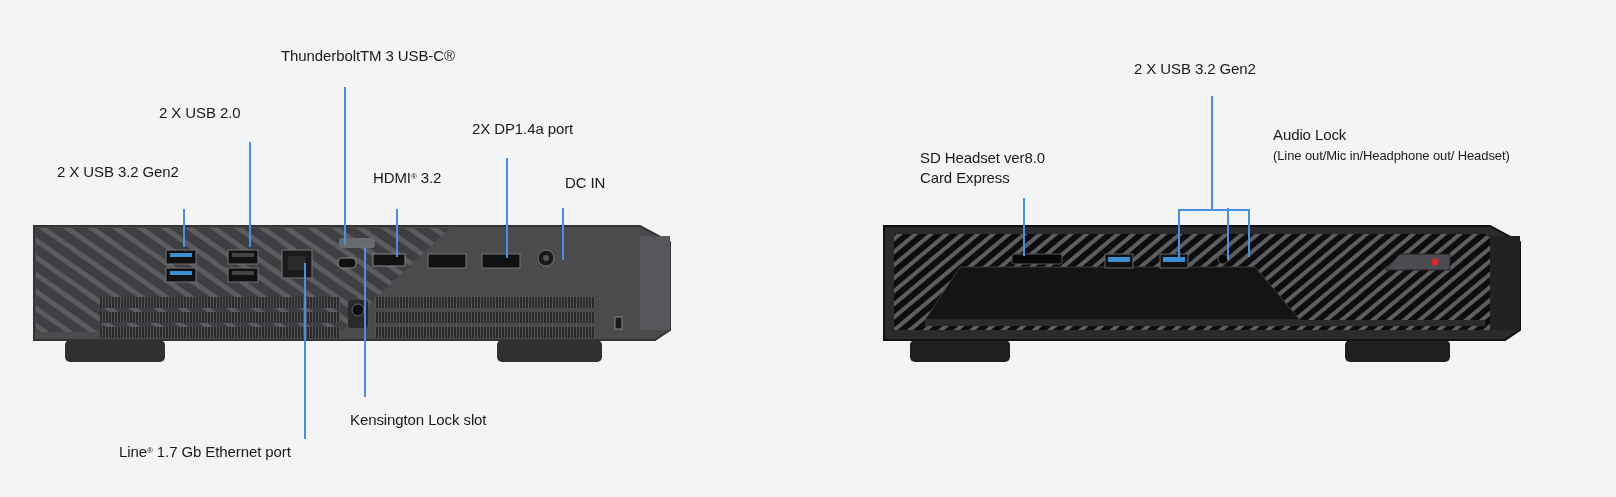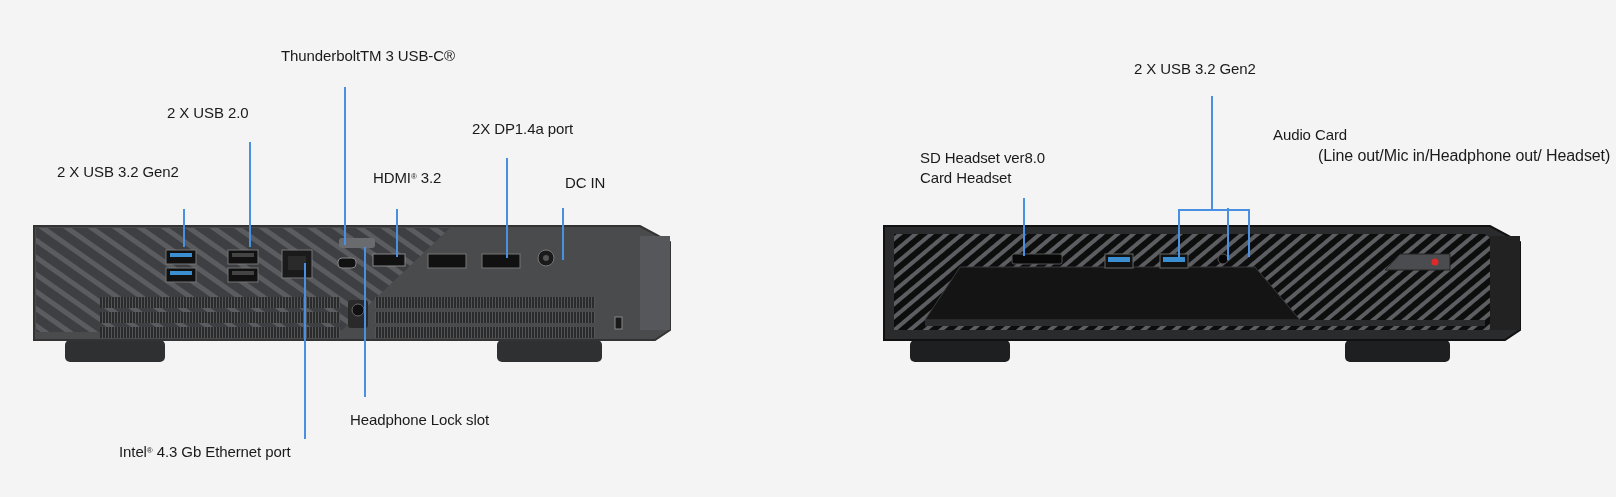--- a/index.html
+++ b/index.html
@@ -1,19 +1,19 @@
 <!DOCTYPE html>
 <html><head>
 <meta charset="utf-8">
 <style>
   * { box-sizing: border-box; margin: 0; padding: 0; }
   html, body { width: 1616px; height: 497px; background: #f4f4f4; overflow: hidden; }
   body { position: relative; font-family: "Liberation Sans", "DejaVu Sans", sans-serif; color: #1a1a1a; }
   .label { position: absolute; font-size: 15px; line-height: 19px; white-space: nowrap; letter-spacing: -0.1px; }
-  .label.small { font-size: 16px; line-height: 17px; margin-left: 45px; }
+  .label.small { font-size: 13px; line-height: 17px; }
   .label sup { font-size: 8px; vertical-align: top; position: relative; top: -1px; }
   .line { position: absolute; background: #4a90e2; width: 2px; }
   .hline { position: absolute; background: #4a90e2; height: 2px; }
   svg.device { position: absolute; }
 </style>
 </head>
 <body>
 
 <svg class="device" style="left:30px;top:222px" width="665" height="150" viewBox="0 0 665 150">
   <defs>
@@ -109,50 +109,50 @@
 
   <circle cx="343" cy="37" r="5" fill="#050505" stroke="#555"></circle>
 
   <polygon points="520,32 570,32 570,48 505,48" fill="#4a4c50" stroke="#222"></polygon>
   <circle cx="555" cy="40" r="3.5" fill="#e02a2a"></circle>
 </svg>
 
 <div class="label" style="left:281px;top:46px">ThunderboltTM 3 USB-C®</div>
 <div class="line" style="left:344px;top:87px;height:158px"></div>
 
-<div class="label" style="left:167px;top:103px">2 X USB 2.0</div>
+<div class="label" style="left:159px;top:103px">2 X USB 2.0</div>
 <div class="line" style="left:249px;top:142px;height:105px"></div>
 
 <div class="label" style="left:57px;top:162px">2 X USB 3.2 Gen2</div>
 <div class="line" style="left:183px;top:209px;height:38px"></div>
 
 <div class="label" style="left:373px;top:168px">
   <span>HDMI</span><sup>®</sup><span> 3.2</span>
 </div>
 <div class="line" style="left:396px;top:209px;height:48px"></div>
 
 <div class="label" style="left:472px;top:119px">2X DP1.4a port</div>
 <div class="line" style="left:506px;top:158px;height:100px"></div>
 
 <div class="label" style="left:565px;top:173px">DC IN</div>
 <div class="line" style="left:562px;top:208px;height:52px"></div>
 
 <div class="line" style="left:364px;top:247px;height:150px"></div>
-<div class="label" style="left:350px;top:410px">Headphone Lock slot</div>
+<div class="label" style="left:350px;top:410px">Kensington Lock slot</div>
 
 <div class="line" style="left:304px;top:263px;height:176px"></div>
 <div class="label" style="left:119px;top:442px">
-  <span>Intel</span><sup>®</sup><span> 4.3 Gb Ethernet port</span>
+  <span>Line</span><sup>®</sup><span> 1.7 Gb Ethernet port</span>
 </div>
 
 <div class="label" style="left:1134px;top:59px">2 X USB 3.2 Gen2</div>
 <div class="line" style="left:1211px;top:96px;height:114px"></div>
 <div class="hline" style="left:1178px;top:209px;width:72px"></div>
 <div class="line" style="left:1178px;top:209px;height:48px"></div>
 <div class="line" style="left:1248px;top:209px;height:48px"></div>
 
 <div class="label" style="left:920px;top:148px">SD Headset ver8.0</div>
-<div class="label" style="left:920px;top:168px">Card Headset</div>
+<div class="label" style="left:920px;top:168px">Card Express</div>
 <div class="line" style="left:1023px;top:198px;height:58px"></div>
 
-<div class="label" style="left:1273px;top:125px">Audio Card</div>
+<div class="label" style="left:1273px;top:125px">Audio Lock</div>
 <div class="label small" style="left:1273px;top:147px">(Line out/Mic in/Headphone out/ Headset)</div>
 <div class="line" style="left:1227px;top:208px;height:52px"></div>
 
 </body></html>

